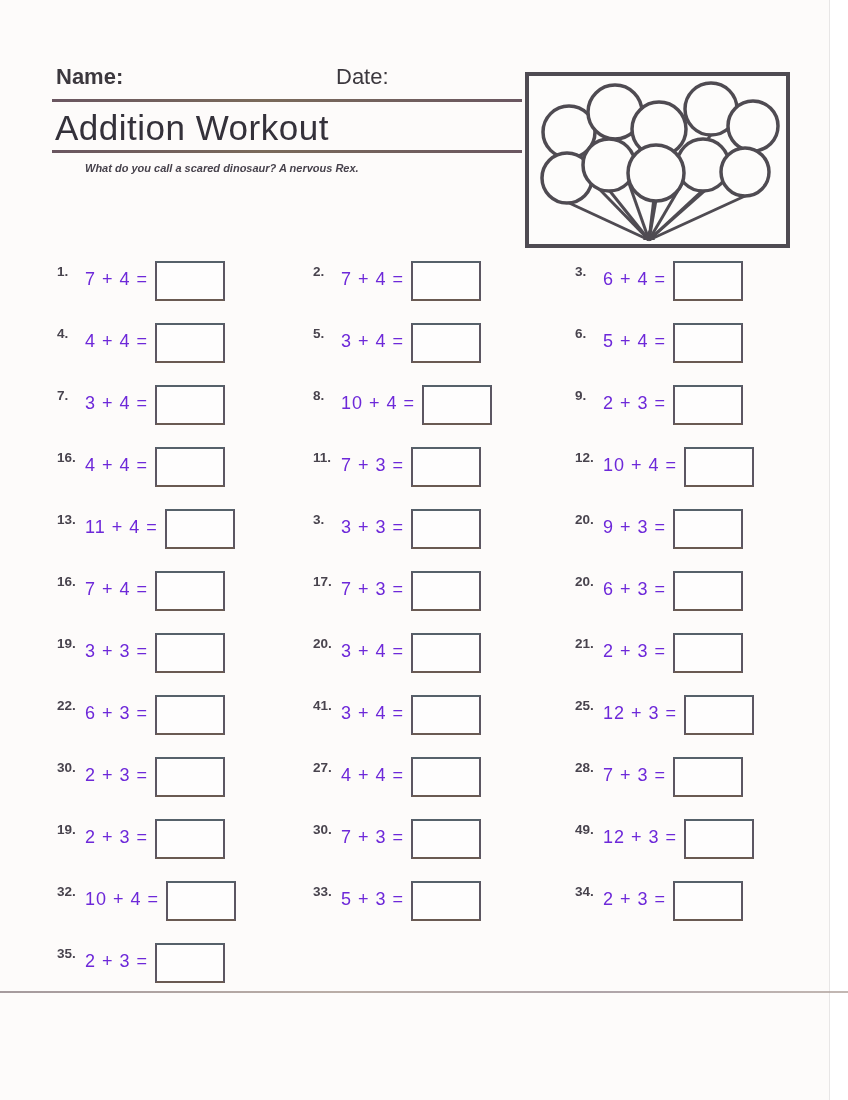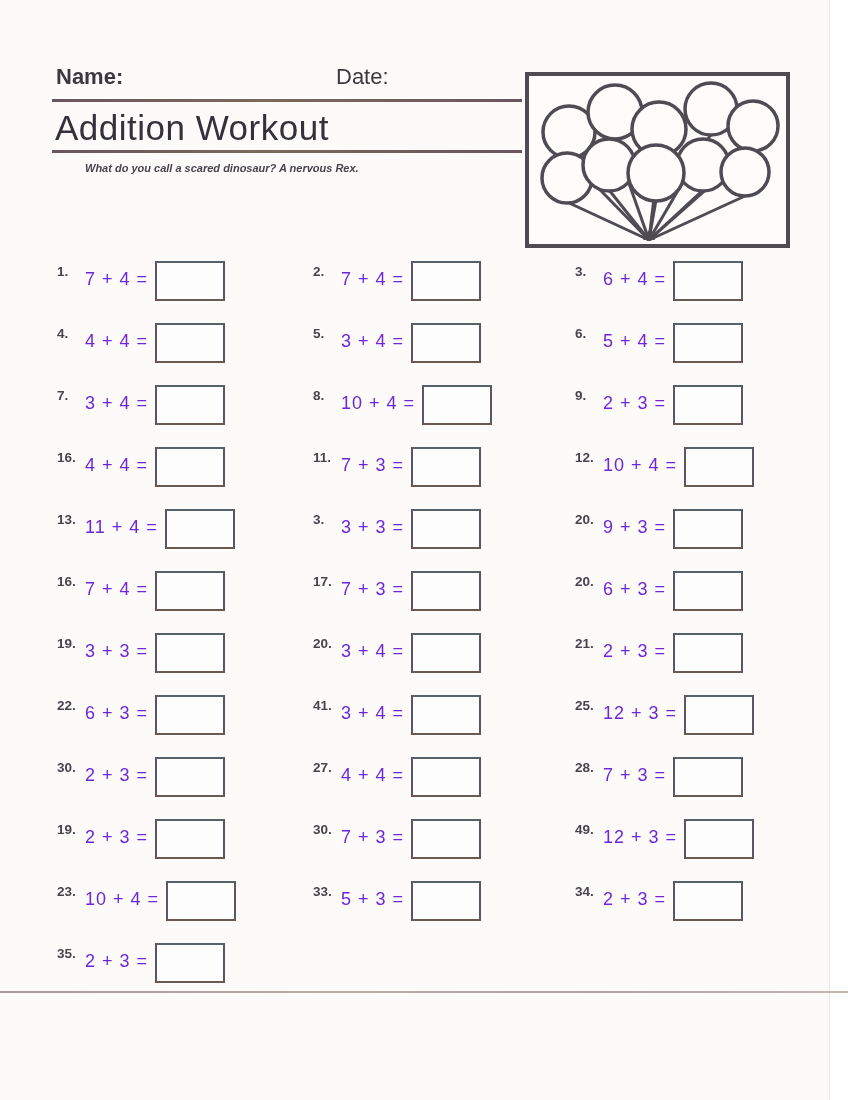--- a/index.html
+++ b/index.html
@@ -273,21 +273,21 @@
         <span class="num">30.</span>
         <span class="expr">7 + 3 =</span>
         <span class="abox"></span>
       </div>
       <div class="cell">
         <span class="num">49.</span>
         <span class="expr">12 + 3 =</span>
         <span class="abox"></span>
       </div>
       <div class="cell">
-        <span class="num">23.</span>
+        <span class="num">32.</span>
         <span class="expr">10 + 4 =</span>
         <span class="abox"></span>
       </div>
       <div class="cell">
         <span class="num">33.</span>
         <span class="expr">5 + 3 =</span>
         <span class="abox"></span>
       </div>
       <div class="cell">
         <span class="num">34.</span>

